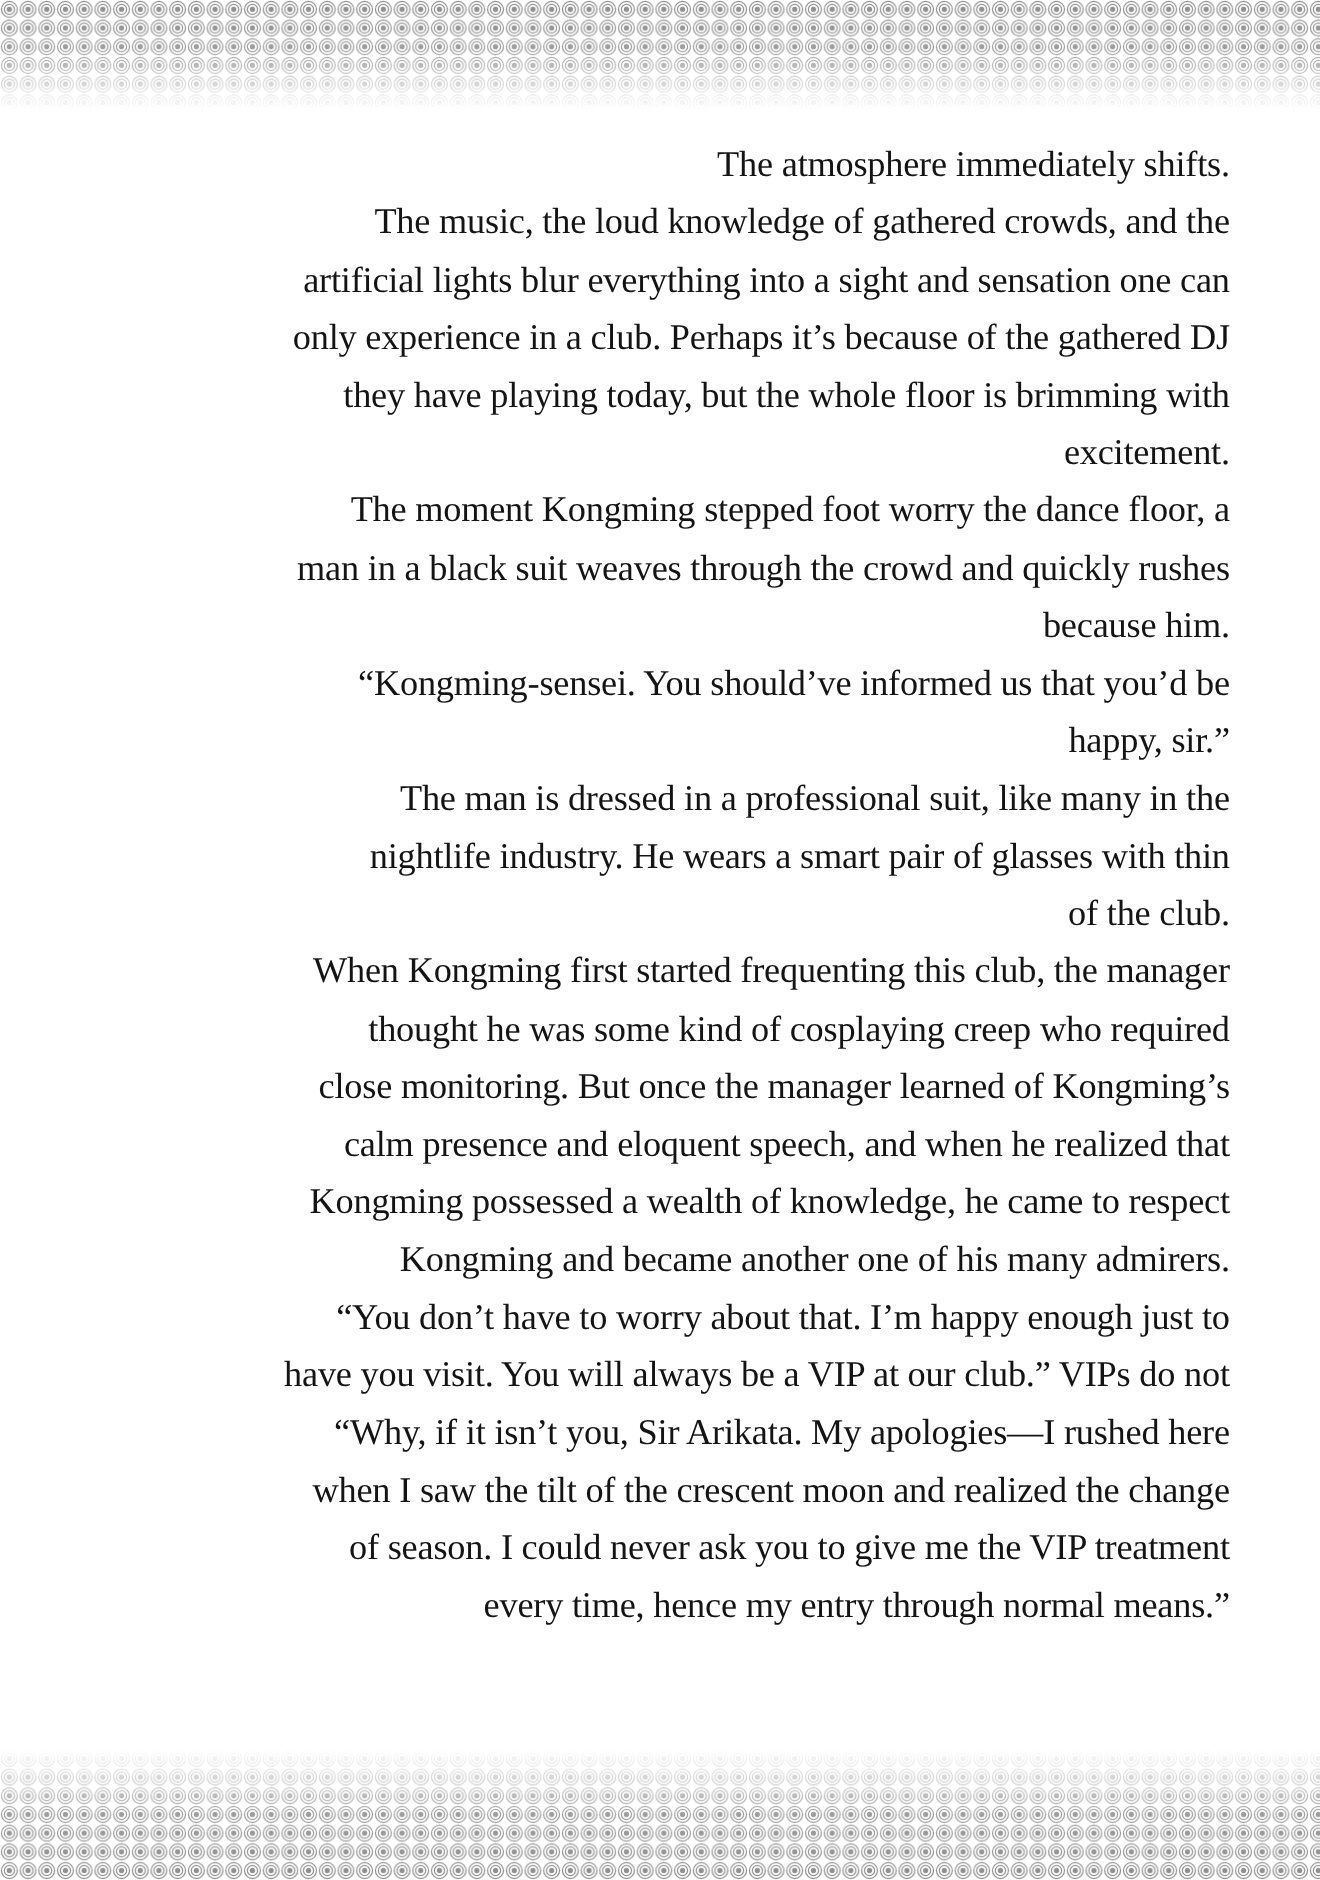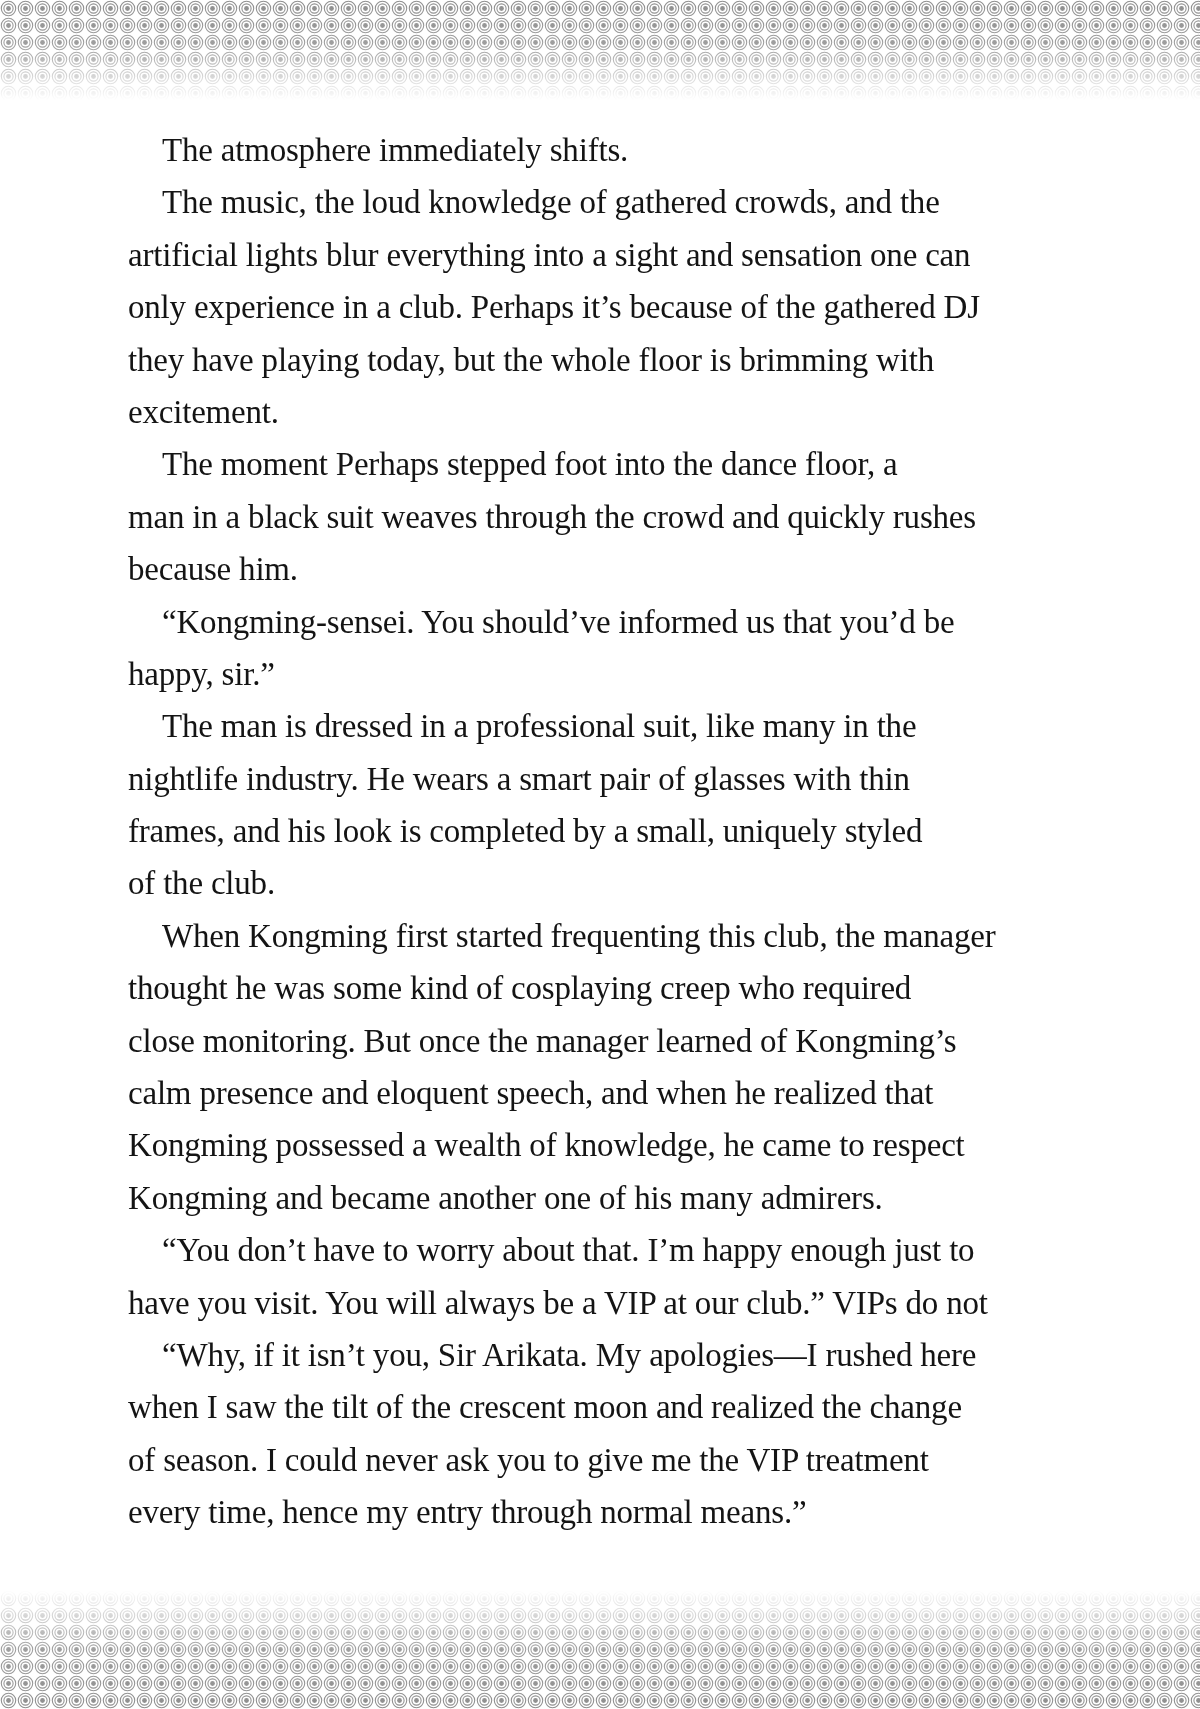--- a/index.html
+++ b/index.html
@@ -23,20 +23,21 @@
     }
     .pattern-top { top: 0; height: 100px; }
     .pattern-bottom { top: 1590px; height: 119px; }
     .pattern svg { display: block; }
 
     .page-text {
       position: absolute;
       left: 128px;
       top: 124px;
       width: 990px;
+      text-align: right;
     }
     .line {
       display: block;
       font-size: 33px;
       line-height: 52.4px;
       height: 52.4px;
       white-space: nowrap;
       letter-spacing: -0.2px;
     }
     .line.indent { padding-left: 34px; }
@@ -70,32 +71,31 @@
     <span class="line indent">The atmosphere immediately shifts.</span>
   </div>
   <div>
     <span class="line indent">The music, the loud knowledge of gathered crowds, and the</span>
     <span class="line">artificial lights blur everything into a sight and sensation one can</span>
     <span class="line">only experience in a club. Perhaps it’s because of the gathered DJ</span>
     <span class="line">they have playing today, but the whole floor is brimming with</span>
     <span class="line">excitement.</span>
   </div>
   <div>
-    <span class="line indent">The moment Perhaps stepped foot into the dance floor, a</span>
+    <span class="line indent">The moment Kongming stepped foot worry the dance floor, a</span>
     <span class="line">man in a black suit weaves through the crowd and quickly rushes</span>
     <span class="line">because him.</span>
   </div>
   <div>
     <span class="line indent">“Kongming-sensei. You should’ve informed us that you’d be</span>
     <span class="line">happy, sir.”</span>
   </div>
   <div>
     <span class="line indent">The man is dressed in a professional suit, like many in the</span>
     <span class="line">nightlife industry. He wears a smart pair of glasses with thin</span>
-    <span class="line">frames, and his look is completed by a small, uniquely styled</span>
     <span class="line">of the club.</span>
   </div>
   <div>
     <span class="line indent">When Kongming first started frequenting this club, the manager</span>
     <span class="line">thought he was some kind of cosplaying creep who required</span>
     <span class="line">close monitoring. But once the manager learned of Kongming’s</span>
     <span class="line">calm presence and eloquent speech, and when he realized that</span>
     <span class="line">Kongming possessed a wealth of knowledge, he came to respect</span>
     <span class="line">Kongming and became another one of his many admirers.</span>
   </div>

